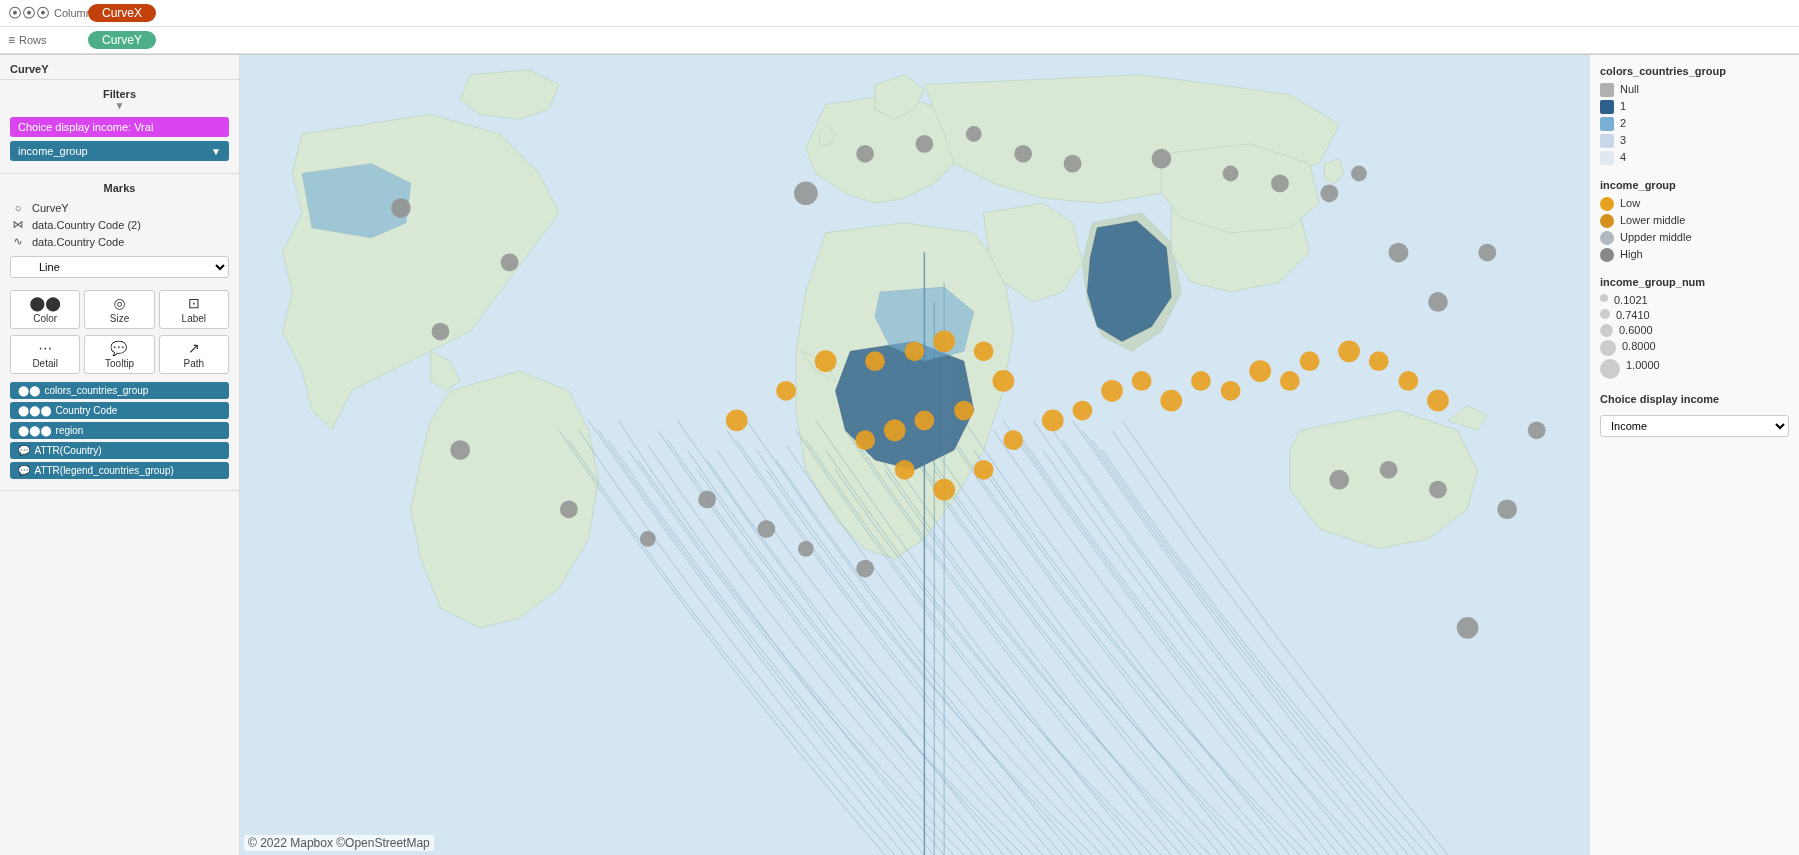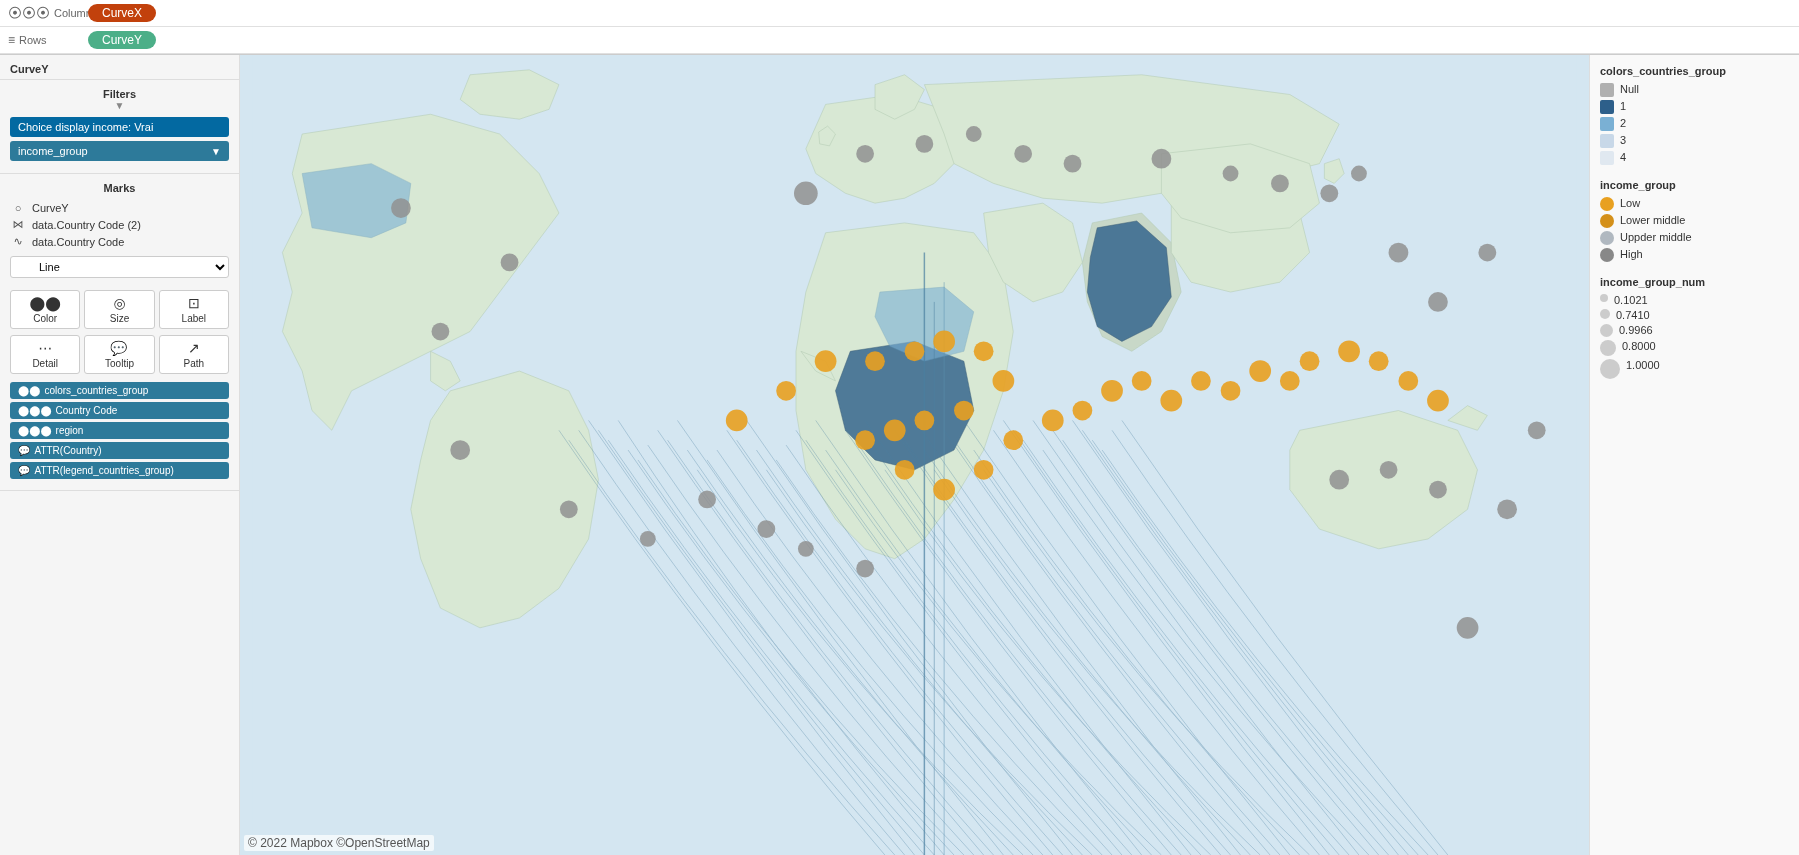--- a/index.html
+++ b/index.html
@@ -13,21 +13,21 @@
 
     .main-area { display: flex; flex: 1; overflow: hidden; }
 
     
     .left-panel { width: 240px; background: #f5f5f5; border-right: 1px solid #ddd; display: flex; flex-direction: column; overflow-y: auto; flex-shrink: 0; }
 
     .panel-section { padding: 8px 10px; border-bottom: 1px solid #ddd; }
     .panel-title { font-size: 11px; font-weight: 600; color: #333; margin-bottom: 6px; display: flex; justify-content: space-between; align-items: center; flex-direction: column; }
     .panel-title .arrow { color: #888; font-size: 10px; }
 
-    .filter-chip { background: #0369a1; color: #fff; border-radius: 3px; padding: 4px 8px; margin-bottom: 4px; font-size: 11px; cursor: pointer; display: flex; align-items: center; }
+    .filter-chip { background: #d946ef; color: #fff; border-radius: 3px; padding: 4px 8px; margin-bottom: 4px; font-size: 11px; cursor: pointer; display: flex; align-items: center; }
     .filter-dropdown { background: #2d7a9a; color: #fff; border-radius: 3px; padding: 4px 8px; margin-bottom: 4px; font-size: 11px; cursor: pointer; display: flex; align-items: center; justify-content: space-between; }
     .filter-dropdown .dd-arrow { font-size: 10px; }
 
     .marks-item { display: flex; align-items: center; gap: 6px; padding: 2px 0; font-size: 11px; color: #333; }
     .marks-item .icon { width: 16px; text-align: center; color: #555; }
     .marks-type-select { width: 100%; border: 1px solid #ccc; border-radius: 3px; padding: 3px 24px; font-size: 11px; background: #fff; margin: 6px 0; }
 
     .marks-controls { display: grid; grid-template-columns: 1fr 1fr 1fr; gap: 4px; margin: 6px 0; }
     .mark-btn { display: flex; flex-direction: column; align-items: center; gap: 2px; padding: 4px; border: 1px solid #ccc; border-radius: 3px; background: #fff; cursor: pointer; font-size: 10px; color: #333; }
     .mark-btn .icon { font-size: 14px; }
@@ -400,27 +400,33 @@
       <div class="legend-item">
         <div class="legend-circle" style="width:8px;height:8px;"></div>
         <span>0.1021</span>
       </div>
       <div class="legend-item">
         <div class="legend-circle" style="width:10px;height:10px;"></div>
         <span>0.7410</span>
       </div>
       <div class="legend-item">
         <div class="legend-circle" style="width:13px;height:13px;"></div>
-        <span>0.9966</span>
+        <span>0.6000</span>
       </div>
       <div class="legend-item">
         <div class="legend-circle" style="width:16px;height:16px;"></div>
         <span>0.8000</span>
       </div>
       <div class="legend-item">
         <div class="legend-circle" style="width:20px;height:20px;"></div>
         <span>1.0000</span>
       </div>
     </div>
 
+    <div class="legend-section">
+      <div class="legend-title">Choice display income</div>
+      <select class="choice-dropdown">
+        <option>Income</option>
+      </select>
+    </div>
 
   </div>
 </div>
 
 </body></html>

